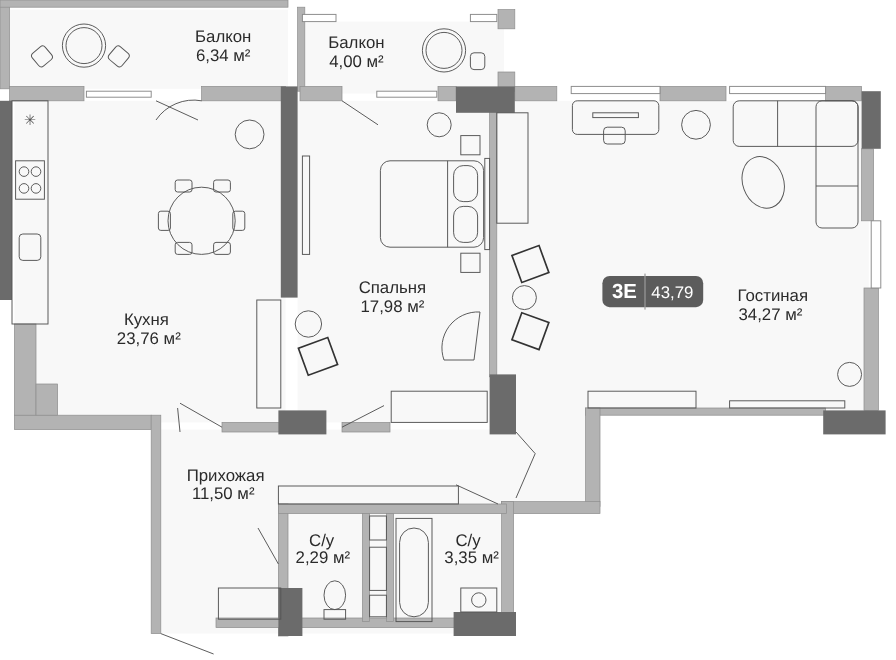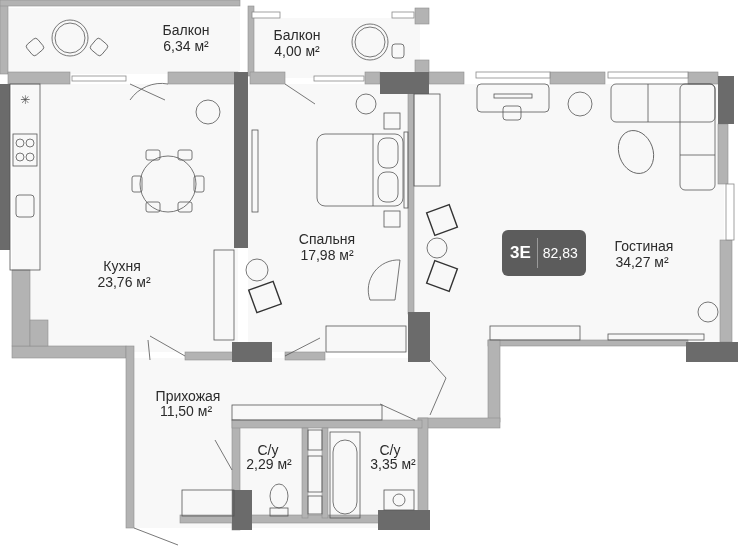--- a/index.html
+++ b/index.html
@@ -5,21 +5,21 @@
   html,body{margin:0;padding:0;background:#ffffff;}
   body{width:747px;height:550px;overflow:hidden;font-family:"Liberation Sans","DejaVu Sans",sans-serif;}
   #plan{position:absolute;left:0;top:0;width:747px;height:550px;}
   .room-text{font-family:"Liberation Sans","DejaVu Sans",sans-serif;font-size:14px;fill:#2b2b2b;text-anchor:middle;}
   .wall-l{fill:#b3b3b3;stroke:#8f8f8f;stroke-width:0.6;}
   .wall-d{fill:#6b6b6b;}
   .floor{fill:#f8f8f8;}
   .ln{fill:none;stroke:#555;stroke-width:0.8;}
   .ln2{fill:none;stroke:#333;stroke-width:1.4;}
   .win{fill:#fff;stroke:#8a8a8a;stroke-width:0.8;}
-  #badge{position:absolute;left:502px;top:230px;height:46px;display:flex;align-items:center;background:#5c5c5c;border-radius:6px;color:#fff;}
+  #badge{position:absolute;left:502px;top:230px;height:26px;display:flex;align-items:center;background:#5c5c5c;border-radius:6px;color:#fff;}
   #badge .code{font-weight:bold;font-size:17px;padding:0 6px 0 8px;border-right:1px solid #9a9a9a;line-height:30px;}
   #badge .area{font-size:14px;padding:0 8px 0 5px;line-height:30px;}
 </style>
 </head>
 <body>
 
 <svg id="plan" viewBox="0 0 747 550" xmlns="http://www.w3.org/2000/svg">
 
   <g>
     <rect class="floor" x="8" y="8" width="232" height="66"></rect>
@@ -191,14 +191,14 @@
     <text class="room-text" x="186" y="416">11,50 м²</text>
     <text class="room-text" x="268" y="455">С/у</text>
     <text class="room-text" x="269" y="469">2,29 м²</text>
     <text class="room-text" x="390" y="455">С/у</text>
     <text class="room-text" x="393" y="469">3,35 м²</text>
   </g>
 </svg>
 
 <div id="badge">
   <span class="code">3E</span>
-  <span class="area">82,83</span>
+  <span class="area">43,79</span>
 </div>
 
 </body></html>

